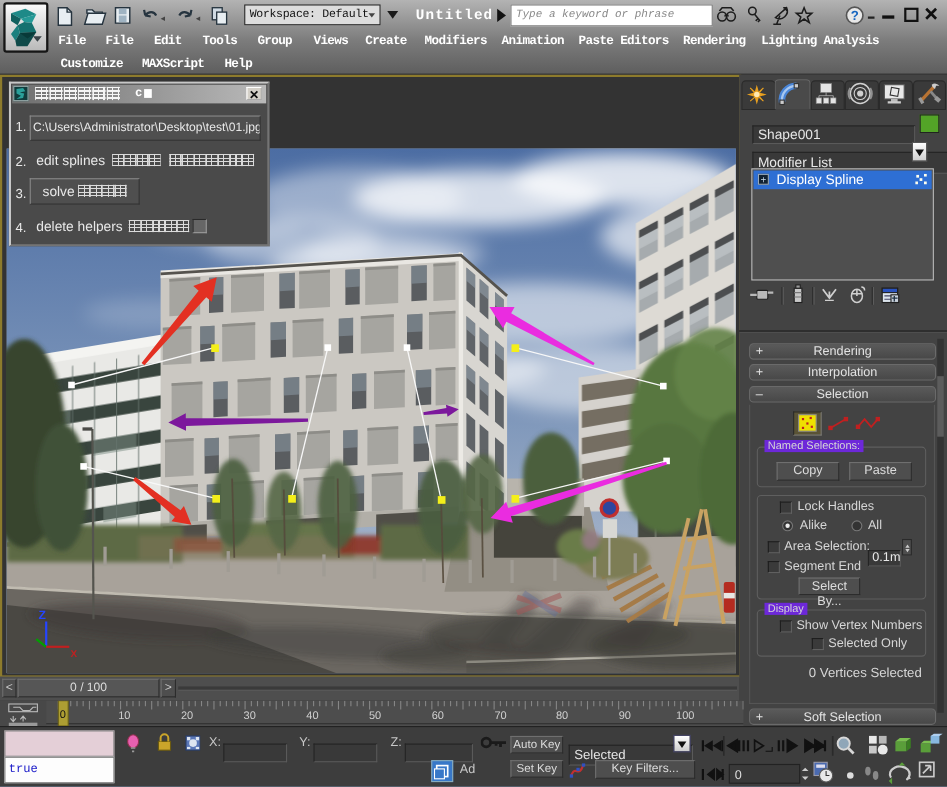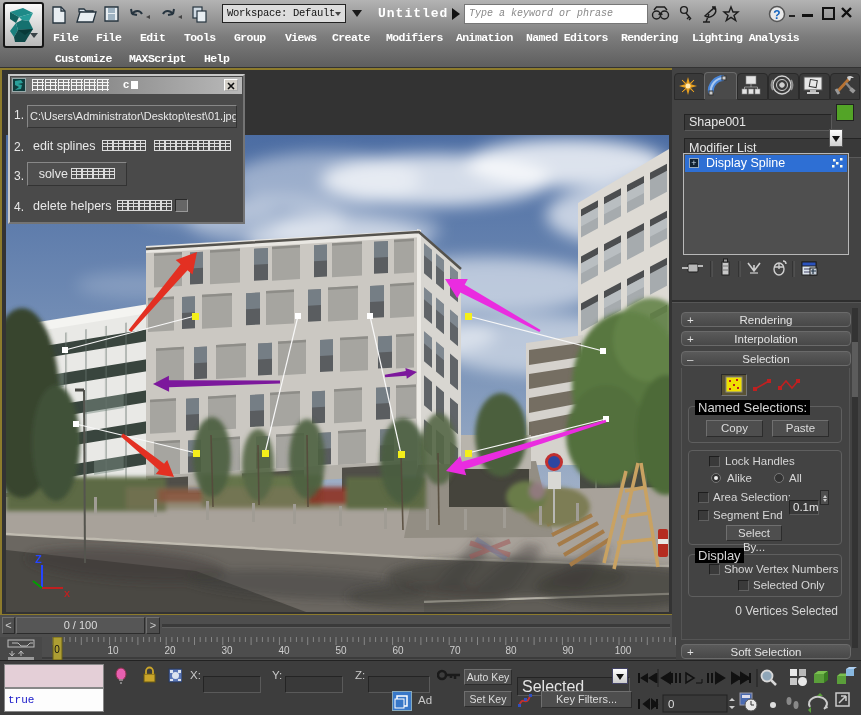--- a/index.html
+++ b/index.html
@@ -16,21 +16,21 @@
   repeating-linear-gradient(180deg,currentColor 0 1px,transparent 1px 3.2px),
   repeating-linear-gradient(90deg,currentColor 0 1px,transparent 1px 5px);
   opacity:.92;}
 .cj13{width:11px;height:11px;margin:0;}
 .cj14{width:12px;height:12px;margin:0 0.5px;}
 
 .btn{background:#4e4e4e;border:1px solid;border-color:#6f6f6f #2c2c2c #2c2c2c #6f6f6f;color:#dcdcdc;text-align:center;box-sizing:border-box;}
 .sunk{background:#393939;border:1px solid;border-color:#242424 #5a5a5a #5a5a5a #242424;box-sizing:border-box;margin-top:10px;}
 .cb{width:11px;height:11px;background:#3a3a3a;border:1px solid;border-color:#1e1e1e #606060 #606060 #1e1e1e;box-sizing:border-box;display:inline-block;}
 .grp{border:1px solid #5f5f5f;border-radius:4px;box-sizing:border-box;}
-.grplbl{position:absolute;top:-7px;left:6px;background:#000000;padding:0 3px;font-size:13px;color:#d6d6d6;}
+.grplbl{position:absolute;top:-7px;left:6px;background:#6d28d9;padding:0 3px;font-size:10px;color:#d6d6d6;}
 .roll{position:absolute;left:9px;width:170px;height:15px;background:linear-gradient(#5a5a5a,#484848);
  border:1px solid #6a6a6a;border-radius:4px;color:#e2e2e2;font-size:11.5px;text-align:center;line-height:14px;box-sizing:border-box;}
 .roll b{position:absolute;left:5px;top:0px;font-weight:normal;}
 .pnltxt{font-size:11.5px;color:#d6d6d6;}
 </style></head>
 <body>
 <div id="header" class="abs">
 
  <div class="abs" style="left:3px;top:2px;width:41px;height:46px;background:linear-gradient(#fafafa,#b9b9b9);border:2px solid #161616;border-radius:3px;box-sizing:border-box;">
   <svg width="37" height="42" viewBox="0 0 37 42" style="position:absolute;left:0;top:0;">
@@ -102,21 +102,21 @@
  <div class="abs menu" style="left:0;top:31px;width:861px;">
   <span style="position:absolute;left:53px;">File</span>
   <span style="position:absolute;left:96px;">File</span>
   <span style="position:absolute;left:140px;">Edit</span>
   <span style="position:absolute;left:184px;">Tools</span>
   <span style="position:absolute;left:234px;">Group</span>
   <span style="position:absolute;left:285px;">Views</span>
   <span style="position:absolute;left:332px;">Create</span>
   <span style="position:absolute;left:386px;">Modifiers</span>
   <span style="position:absolute;left:456px;">Animation</span>
-  <span style="position:absolute;left:526px;">Named Editors</span>
+  <span style="position:absolute;left:526px;">Paste Editors</span>
   <span style="position:absolute;left:621px;">Rendering</span>
   <span style="position:absolute;left:692px;">Lighting Analysis</span>
  </div>
 
  <div class="abs menu" style="left:0;top:52px;width:500px;">
   <span style="position:absolute;left:55px;">Customize</span>
   <span style="position:absolute;left:129px;">MAXScript</span>
   <span style="position:absolute;left:204px;">Help</span>
  </div>
 </div>
@@ -952,21 +952,21 @@
     </svg>
 
  <div class="abs" style="left:392px;top:30px;width:20px;height:20px;background:#3878c8;border:1px solid #8ab;box-sizing:border-box;"><svg width="18" height="18">
         <rect x="4" y="4" width="10" height="10" fill="none" stroke="#fff" stroke-width="1.5"></rect>
         <rect x="2" y="7" width="9" height="9" fill="#3878c8" stroke="#fff"></rect>
       </svg></div>
  <span class="abs" style="left:418px;top:33px;color:#c8c8c8;font-size:11.5px;">Ad</span>
 
  <div class="btn abs" style="left:464px;top:8px;width:48px;height:16px;font-size:10.5px;line-height:14px;white-space:nowrap;">Auto Key</div>
  <div class="btn abs" style="left:464px;top:30px;width:48px;height:16px;font-size:10.5px;line-height:14px;white-space:nowrap;">Set Key</div>
- <div class="abs sunk" style="left:517px;top:6px;width:113px;height:19px;color:#e4e4e4;font-size:16px;line-height:17px;padding-left:4px;">Selected</div>
+ <div class="abs sunk" style="left:517px;top:6px;width:113px;height:19px;color:#e4e4e4;font-size:12px;line-height:17px;padding-left:4px;">Selected</div>
  <div class="abs" style="left:612px;top:7px;width:16px;height:16px;background:linear-gradient(#fff,#ccc);border:1px solid #446;box-sizing:border-box;">
       <div style="width:0;height:0;border:4px solid transparent;border-top:6px solid #111;margin:5px auto 0;"></div>
     </div>
  <svg class="abs" style="left:516px;top:29px;" width="22" height="20">
       <path d="M3,16 C7,4 10,18 14,6" stroke="#c03030" stroke-width="2" fill="none"></path>
       <g fill="#3050c0">
         <rect x="2" y="14" width="3" height="3"></rect>
         <rect x="8" y="8" width="3" height="3"></rect>
         <rect x="13" y="4" width="3" height="3"></rect>
       </g>

